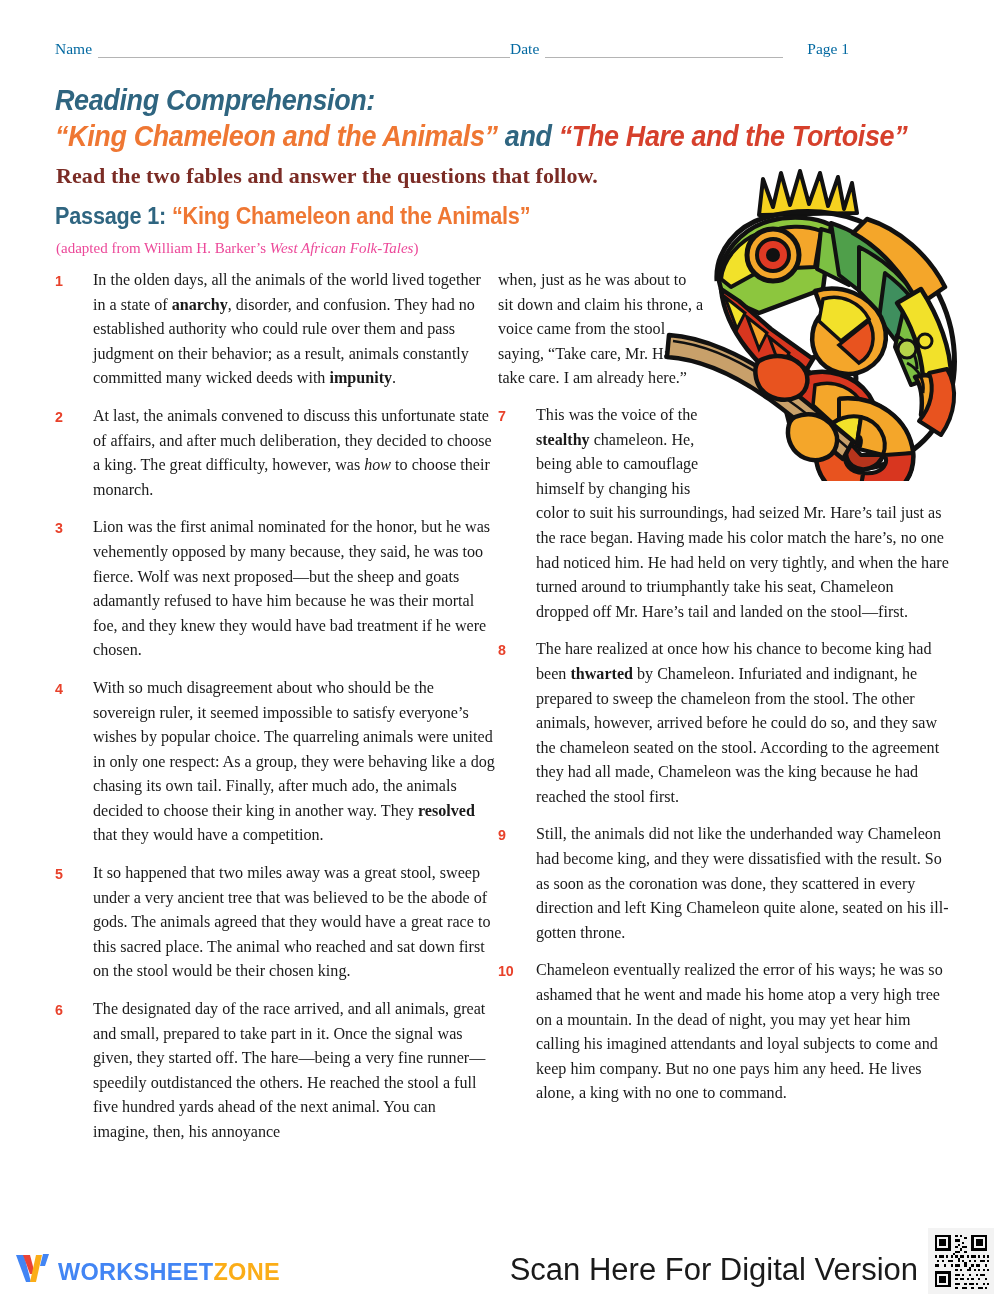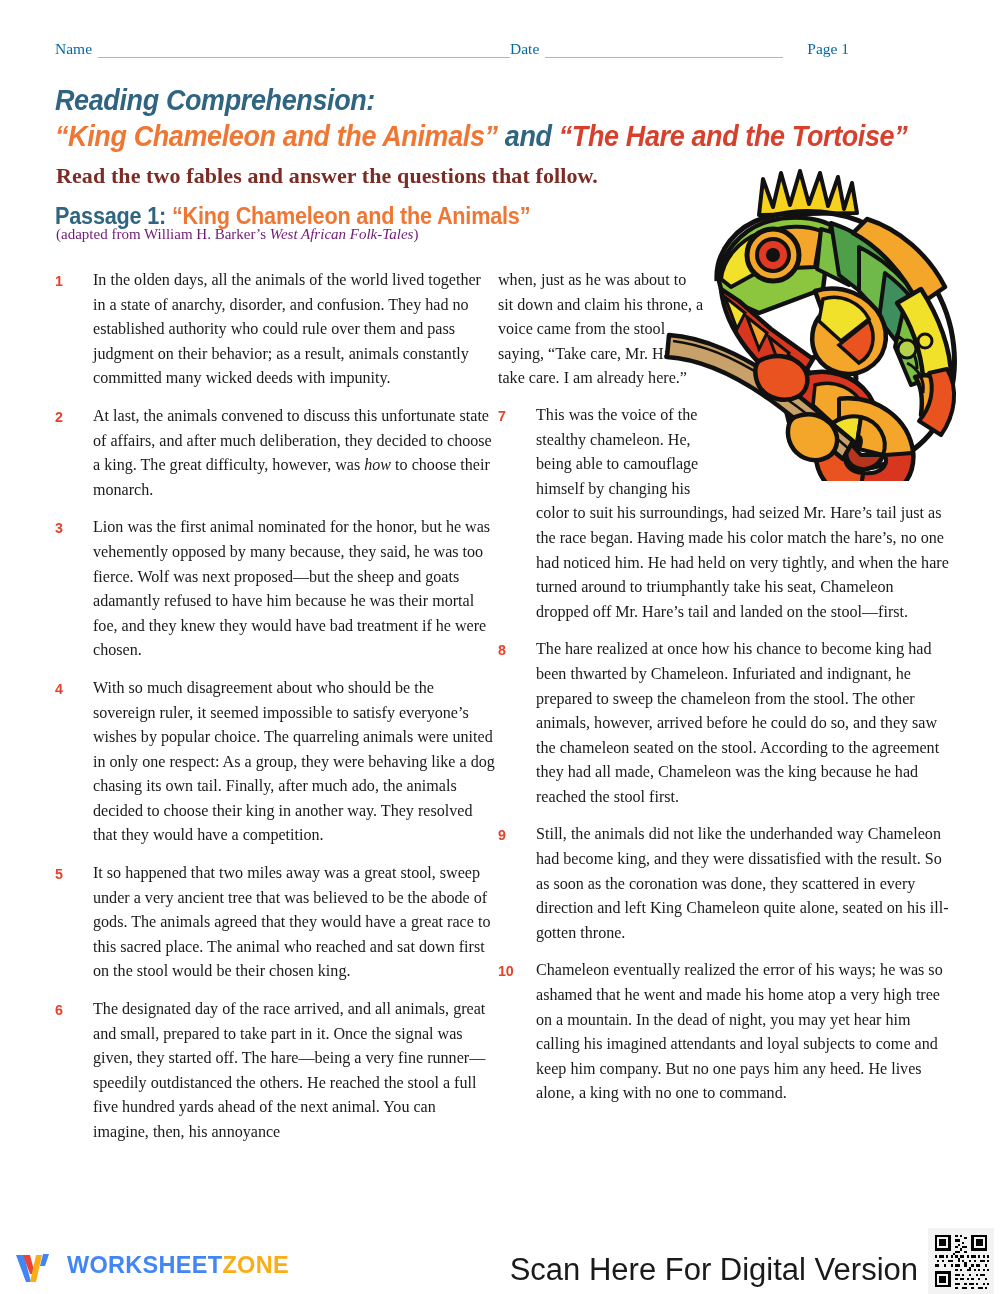--- a/index.html
+++ b/index.html
@@ -87,25 +87,25 @@
     letter-spacing: -0.2px;
     transform: scaleX(0.94);
     transform-origin: left center;
     white-space: nowrap;
   }
   .passage-head .ph-label { color: #2f6580; }
   .passage-head .ph-title { color: #ef7733; }
 
   .passage-source {
     position: absolute;
-    top: 226px;
+    top: 240px;
     left: 56px;
     font-family: "Liberation Serif", serif;
     font-size: 15px;
-    color: #701a75;
+    color: #ec4899;
   }
   .passage-source i { font-style: italic; }
 
   
   .chameleon {
     position: absolute;
     top: 163px;
     left: 663px;
     width: 320px;
     height: 318px;
@@ -139,40 +139,39 @@
     width: 26px;
     text-align: left;
     font-family: "Liberation Sans Narrow", "Liberation Sans", sans-serif;
     font-weight: bold;
     font-size: 15.5px;
     color: #e8412a;
     letter-spacing: -0.3px;
     transform: scaleX(0.92);
     transform-origin: left center;
   }
-  .para b { font-weight: normal; margin-top: 41px; }
+  .para b { font-weight: bold; margin-top: 41px; }
   .para i { font-style: italic; font-family: Liberation Serif, serif; }
   .rtop-spacer {
     float: right;
     width: 245px;
     height: 158px;
     shape-outside: none;
   }
   .r7-spacer {
     float: right;
     width: 232px;
     height: 52px;
   }
   .logo {
     position: absolute;
     left: 14px;
     top: 1252px;
     display: flex;
-    align-items: flex-start;
-    gap: 9px;
+    align-items: flex-end;
   }
   .logo-mark { width: 44px; height: 34px; }
   .logo-text {
     font-family: "Liberation Sans", sans-serif;
     font-weight: bold;
     font-size: 23.5px;
     letter-spacing: 0.3px;
     white-space: nowrap;
   }
   .logo-w { color: #4285f4; }

